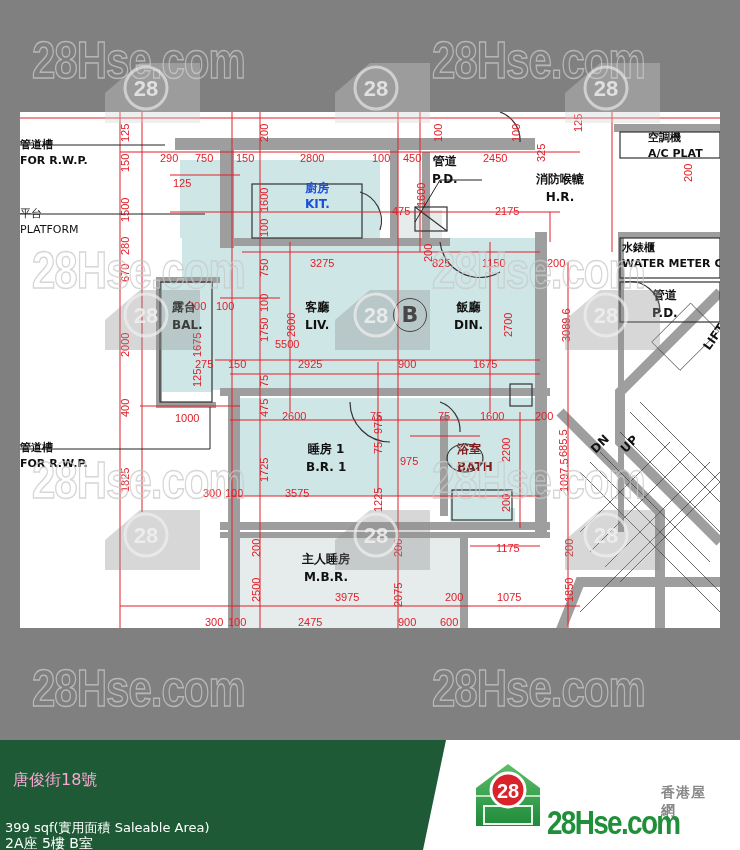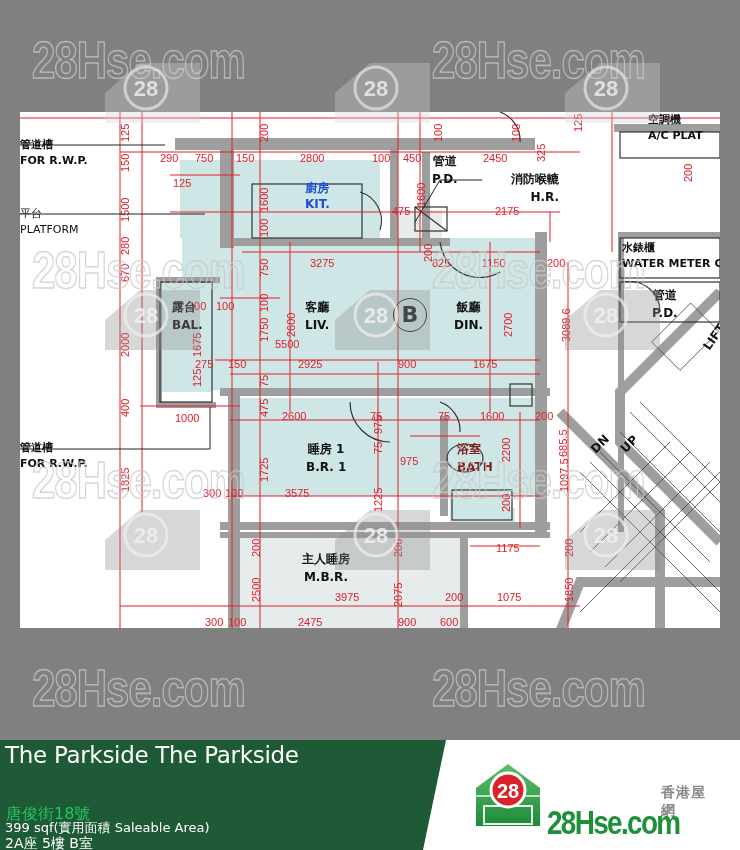--- a/index.html
+++ b/index.html
@@ -21,21 +21,21 @@
       transform-origin: left top; pointer-events: none; white-space: nowrap;
     }
     .wm-house { position: absolute; width: 100px; height: 80px; pointer-events: none; }
 
     .footer { position: absolute; left: 0; top: 740px; width: 740px; height: 110px; background: #ffffff; }
     .footer-green {
       position: absolute; left: 0; top: 0; width: 446px; height: 110px; background: #1d5a35;
       clip-path: polygon(0 0, 446px 0, 423px 110px, 0 110px);
     }
     .title { position: absolute; left: 5px; top: 2px; color: #fff; font-family: "DejaVu Sans", sans-serif; font-size: 23px; letter-spacing: -0.3px; }
-    .addr { position: absolute; left: 6px; top: 30px; color: #22c55e; font-size: 16px; margin-top: 34px; }
+    .addr { position: absolute; left: 13px; top: 30px; color: #f9a8d4; font-size: 16px; }
     .unit { position: absolute; left: 5px; top: 55px; color: #fff; font-size: 14px; margin-top: 40px; }
     .area { position: absolute; left: 5px; top: 79px; color: #fff; font-size: 13px; text-align: right; }
 
     .logo { position: absolute; left: 474px; top: 20px; width: 240px; height: 70px; }
     .logo-tag { position: absolute; left: 187px; top: 24px; color: #888; font-size: 14px; font-weight: bold; letter-spacing: 1px; }
     .logo-text {
       position: absolute; left: 73px; top: 43px; font-family: "Liberation Sans", sans-serif; font-weight: bold;
       font-size: 34px; color: #1f8f3a; letter-spacing: -2px; transform: scaleX(0.82); transform-origin: left top;
     }
   </style>
@@ -274,33 +274,33 @@
         <div>BATH</div>
     </div>
     <div style="position:absolute;left:282px;top:438px;text-align:center;font-size:12px;font-weight:bold;color:#111;line-height:18px;">
       <div>主人睡房</div>
         <div>M.B.R.</div>
     </div>
     <div style="position:absolute;left:412px;top:40px;text-align:center;font-size:12px;font-weight:bold;color:#111;line-height:18px;">
       <div>管道</div>
         <div>P.D.</div>
     </div>
-    <div style="position:absolute;left:491px;top:58px;text-align:right;font-size:12px;font-weight:bold;color:#111;line-height:18px;">
+    <div style="position:absolute;left:516px;top:58px;text-align:center;font-size:12px;font-weight:bold;color:#111;line-height:18px;">
       <div>消防喉轆</div>
         <div>H.R.</div>
     </div>
     <div style="position:absolute;left:602px;top:128px;width:100px;font-size:11px;font-weight:bold;color:#111;line-height:16px;white-space:nowrap;">
       <div>水錶櫃</div>
         <div>WATER METER CAB</div>
     </div>
     <div style="position:absolute;left:632px;top:174px;text-align:center;font-size:12px;font-weight:bold;color:#111;line-height:18px;">
       <div>管道</div>
         <div>P.D.</div>
     </div>
-    <div style="position:absolute;left:628px;top:0;text-align:left;font-size:11px;font-weight:bold;color:#111;line-height:16px;white-space:nowrap;">
+    <div style="position:absolute;left:628px;top:18px;text-align:left;font-size:11px;font-weight:bold;color:#111;line-height:16px;white-space:nowrap;">
       <div>空調機</div>
         <div>A/C PLAT</div>
     </div>
 
     <div style="position:absolute;left:0;top:25px;font-size:11px;font-weight:bold;color:#111;line-height:16px;">
       <div>管道槽</div>
         <div>FOR R.W.P.</div>
     </div>
     <div style="position:absolute;left:0;top:94px;font-size:11px;font-weight:normal;color:#111;line-height:16px;">
       <div>平台</div>
@@ -369,21 +369,20 @@
   </svg>
   <svg class="wm-house" style="left:560px;top:505px;" viewBox="0 0 100 80">
     <polygon points="5,35 40,5 100,5 100,65 5,65" fill="rgba(140,140,140,0.35)"></polygon>
     <circle cx="46" cy="30" r="21" fill="none" stroke="rgba(240,240,240,0.7)" stroke-width="3"></circle>
     <text x="46" y="38" text-anchor="middle" font-family="Liberation Sans, sans-serif" font-weight="bold" font-size="22" fill="rgba(240,240,240,0.85)">28</text>
   </svg>
 </div>
 
 <div class="footer">
   <div class="footer-green">
-    <div class="title">The Parkside The Parkside</div>
     <div class="addr">唐俊街18號</div>
     <div class="unit">2A座 5樓 B室</div>
     <div class="area">399 sqf(實用面積 Saleable Area)</div>
   </div>
 
   <div class="logo">
     <svg style="position:absolute;left:0;top:2px;" width="72" height="66" viewBox="0 0 72 66">
       <defs>
         <linearGradient id="hg" x1="0" y1="0" x2="0" y2="1">
           <stop offset="0" stop-color="#5cbf6a"></stop>

